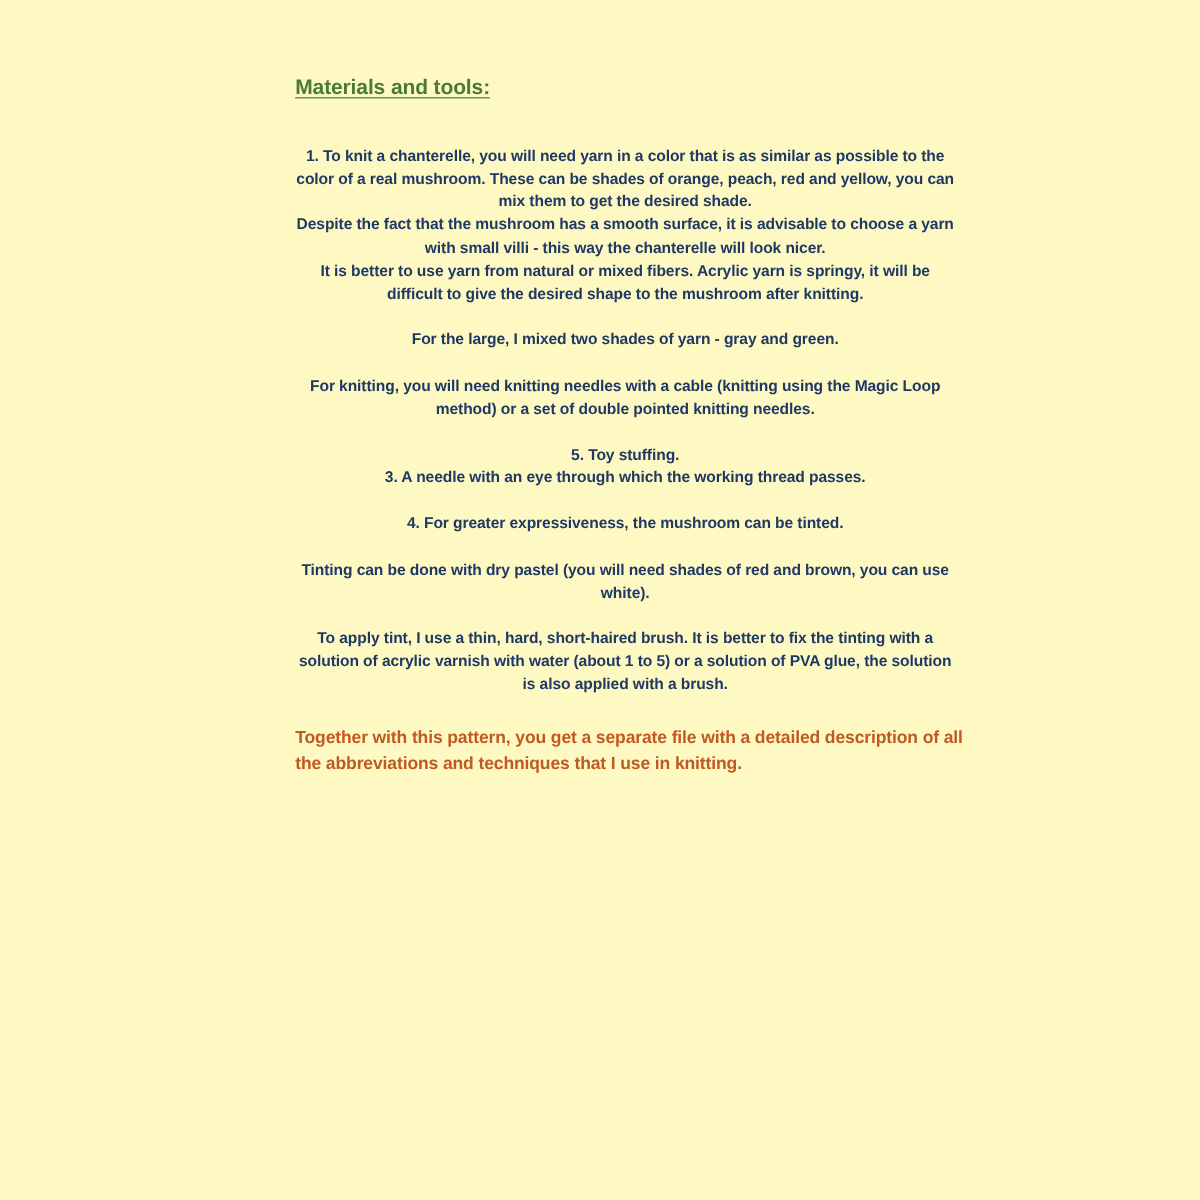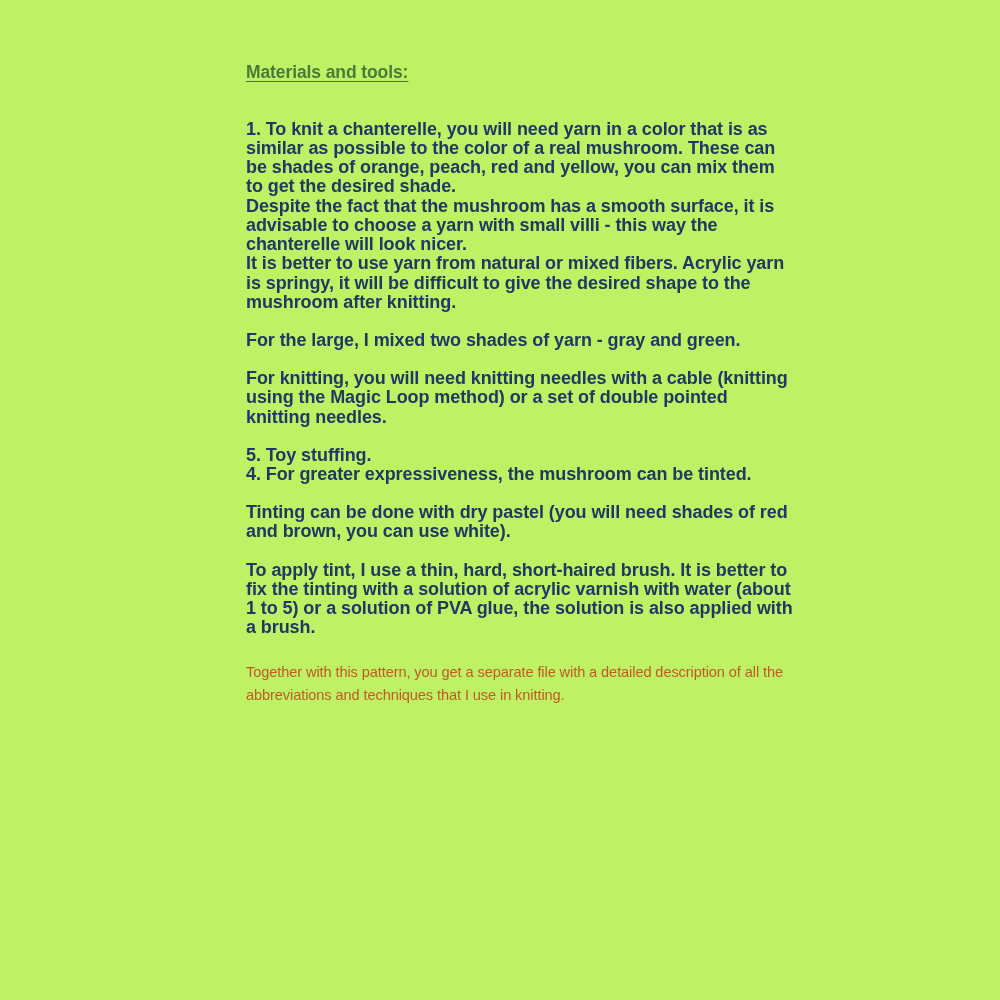--- a/index.html
+++ b/index.html
@@ -11,21 +11,21 @@
   body {
     width: 1000px;
     height: 1000px;
     overflow: hidden;
     font-family: "Liberation Sans", sans-serif;
   }
   .page {
     position: relative;
     width: 1000px;
     height: 1000px;
-    background: #bef264;
+    background: #fef9c3;
   }
   .doc-body {
     position: absolute;
     left: 246px;
     top: 62px;
     width: 562px;
   }
   .doc-heading {
     font-size: 17.5px;
     font-weight: bold;
@@ -35,37 +35,37 @@
     letter-spacing: -0.1px;
     margin: 0 0 36px 0;
     line-height: 1.25;
     display: inline-block;
   }
   .heading-wrap {
     display: block;
     margin-bottom: 0;
   }
   .para {
-    font-size: 18px;
+    font-size: 13px;
     font-weight: bold;
     line-height: 19.2px;
     color: #1f3864;
     margin: 0 12px 19px 0;
     letter-spacing: -0.08px;
-    text-align: left;
+    text-align: center;
   }
   .para.tight {
     margin-bottom: 0;
   }
   .para.brown {
     color: #a0562c;
   }
   .closing {
     font-size: 14.6px;
-    font-weight: normal;
+    font-weight: bold;
     line-height: 22.5px;
     color: #c15a22;
     margin: 24px 0 0 0;
     letter-spacing: -0.1px;
     width: 560px;
   }
 </style>
 </head>
 <body>
 
@@ -85,20 +85,21 @@
 
     <p class="para">For the large, I mixed two shades of yarn - gray and green.</p>
 
     <p class="para">For knitting, you will need knitting needles with a cable (knitting using the Magic Loop method) or a set of double pointed knitting needles.</p>
 
 
 
 
     <p class="para tight">5. Toy stuffing.</p>
 
+    <p class="para">3. A needle with an eye through which the working thread passes.</p>
 
 
     <p class="para">4. For greater expressiveness, the mushroom can be tinted.</p>
 
     <p class="para">Tinting can be done with dry pastel (you will need shades of red and brown, you can use white).</p>
 
     <p class="para">To apply tint, I use a thin, hard, short-haired brush. It is better to fix the tinting with a solution of acrylic varnish with water (about 1 to 5) or a solution of PVA glue, the solution is also applied with a brush.</p>
 
     <p class="closing">Together with this pattern, you get a separate file with a detailed description of all the abbreviations and techniques that I use in knitting.</p>
 

